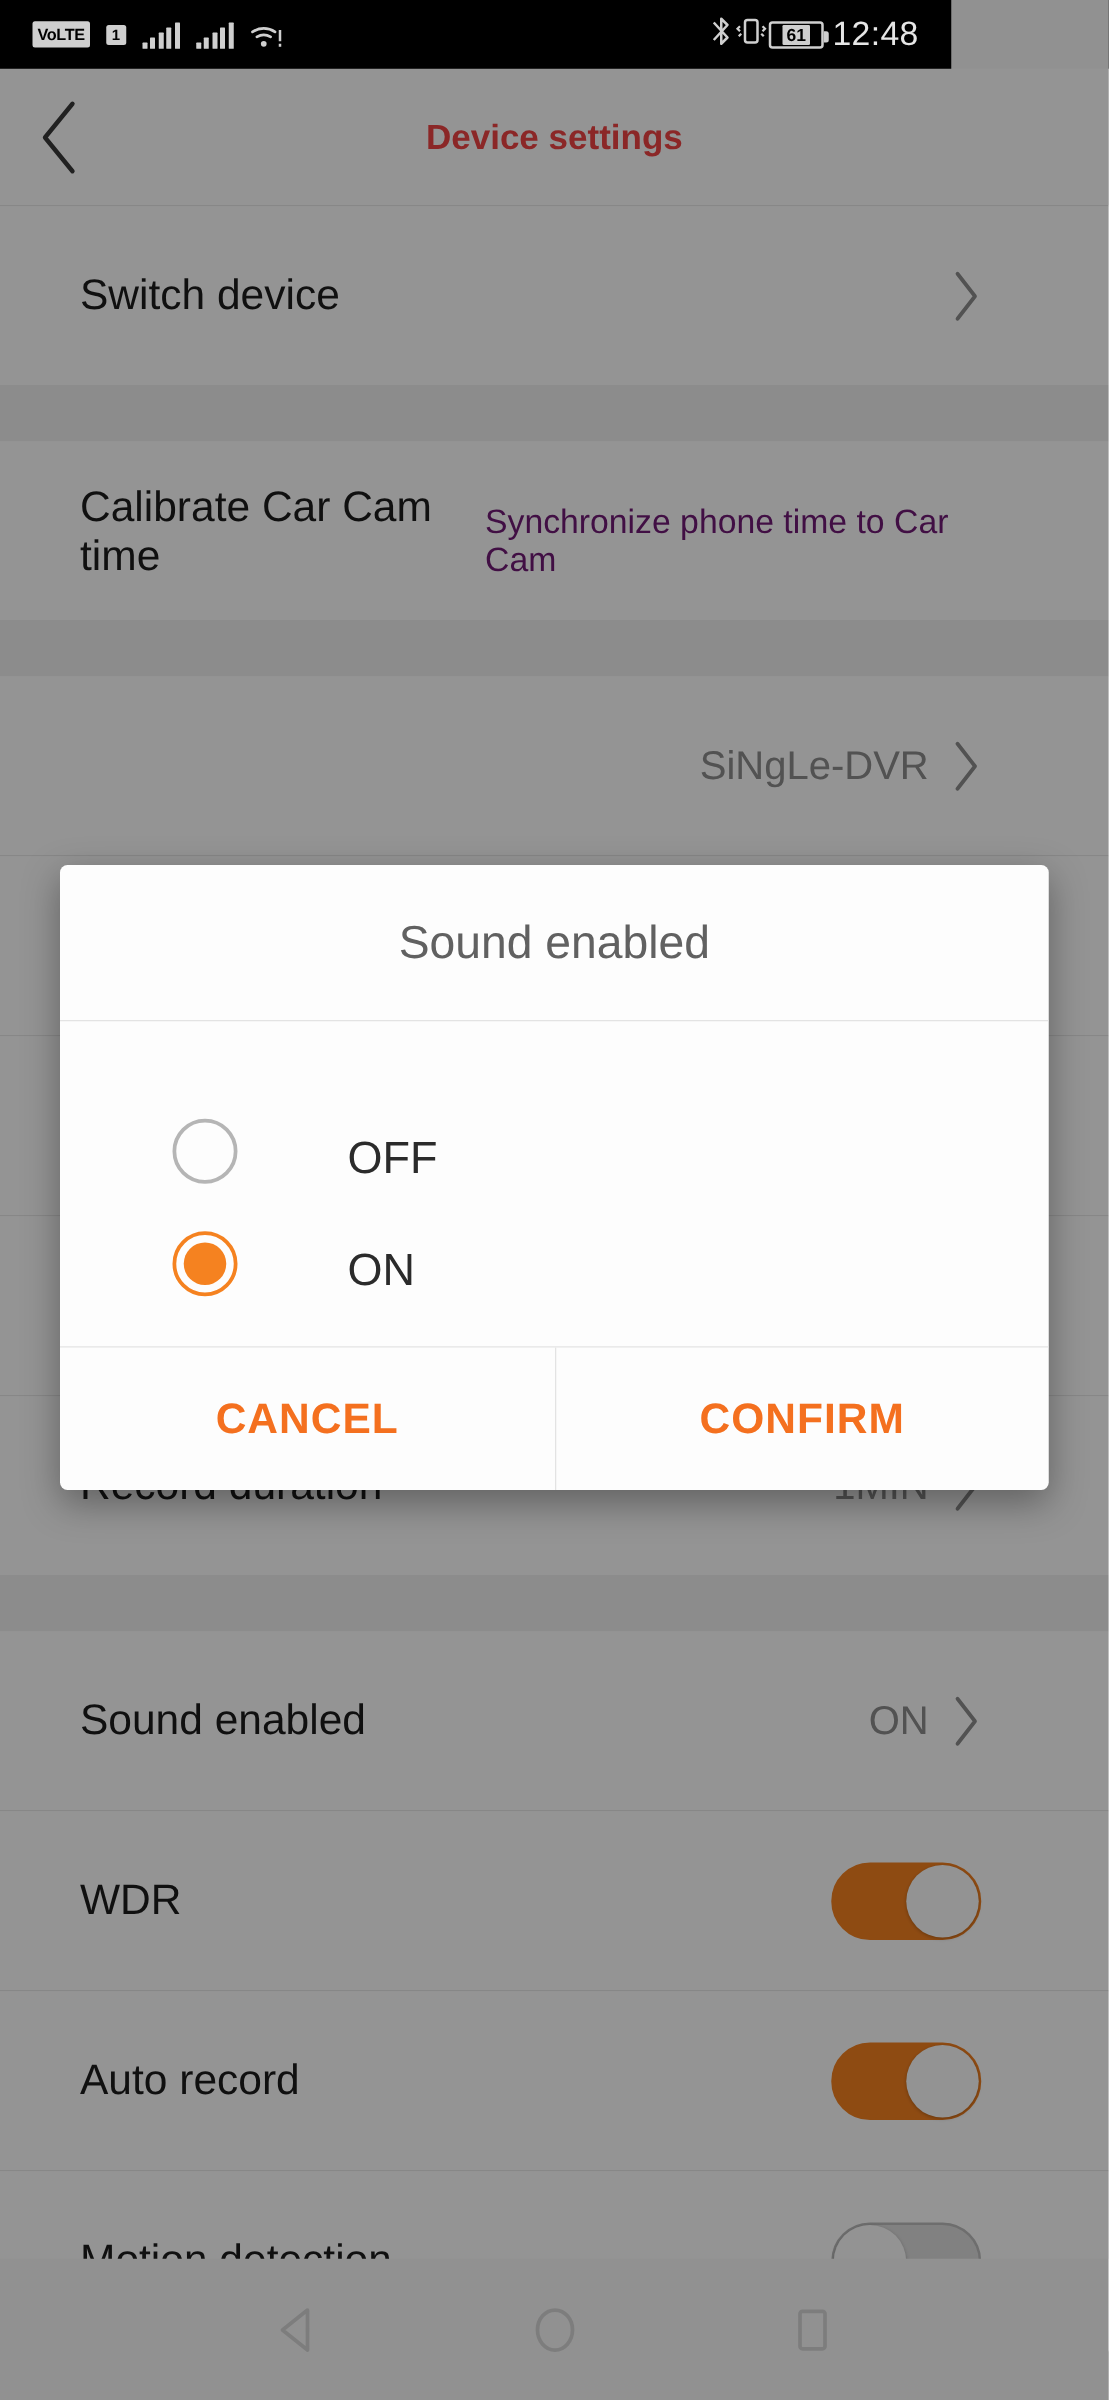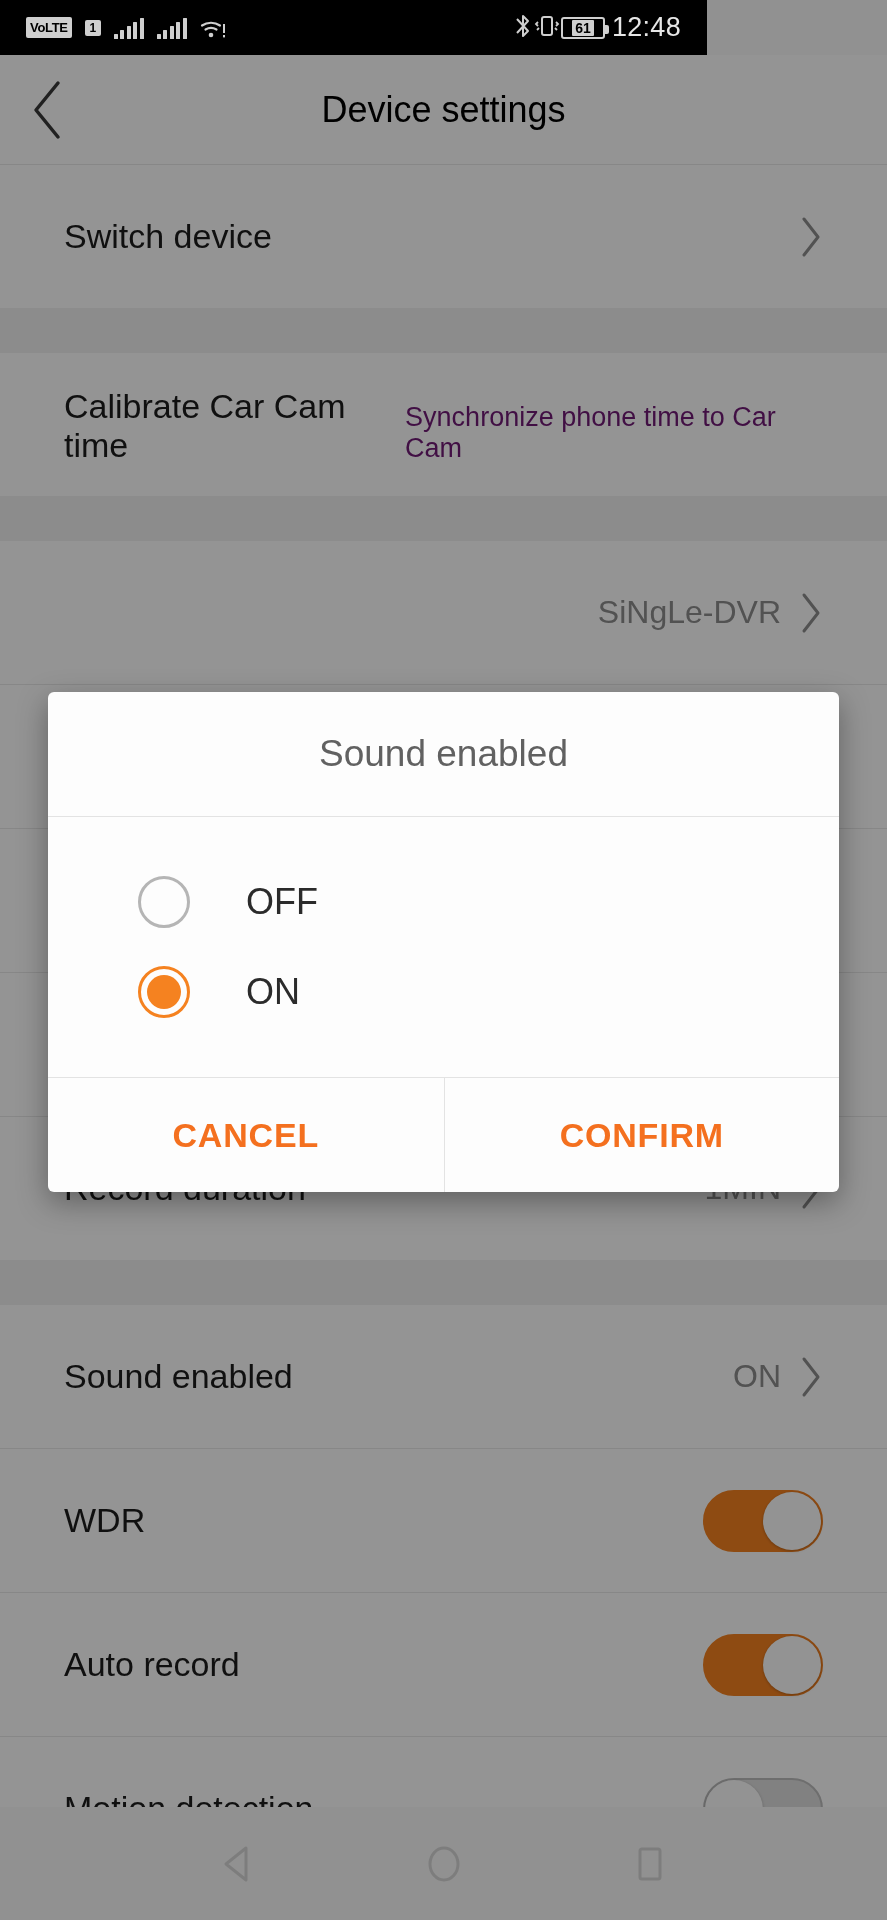--- a/index.html
+++ b/index.html
@@ -12,21 +12,21 @@
   #screen {
     position:relative;
     width:887px; height:1920px;
     background:#fafafa;
     overflow:hidden;
   }
 
   
   .statusbar{
     position:absolute; top:0; left:0;
-    width:707px; height:55px;
+    width:761px; height:55px;
     background:#000;
     display:flex; align-items:center;
     padding:0 26px;
     z-index:60;
   }
   .sb-left{ display:flex; align-items:center; gap:13px; }
   .sb-right{ display:flex; align-items:center; margin-left:auto; }
   .volte{
     display:flex; align-items:center; justify-content:center;
     background:#cfcfcf; color:#000;
@@ -81,30 +81,31 @@
     border-bottom:1px solid #e8e8e8;
   }
   .back-btn{
     width:96px; height:110px;
     display:flex; align-items:center; justify-content:center;
   }
   .back-btn svg{ display:block; }
   .appbar-title{
     position:absolute; left:0; right:0;
     text-align:center;
-    font-size:36px; color:#000000;
+    font-size:28px; color:#ef4444;
     pointer-events:none;
+    font-weight:bold;
   }
 
   .list{ background:#fafafa; }
   .row{
     position:relative;
     background:#fff;
     display:flex; align-items:center;
-    padding:0 64px 0 64px;
+    padding:0 102px 0 64px;
     min-height:143px;
   }
   .row.with-sub{ align-items:flex-start; padding-top:34px; min-height:143px; flex-direction:row; justify-content:center; }
   .row-title{ font-size:34px; color:#1d1d1d; }
   .row-sub{ font-size:27px; color:#701a75; margin-top:15px; }
   .row-right{
     margin-left:auto; display:flex; align-items:center; gap:18px;
   }
   .row-value{ font-size:32px; color:#8d8d8d; }
   .chev{ display:block; }
@@ -149,23 +150,24 @@
     overflow:hidden;
   }
   .dlg-title{
     height:125px;
     display:flex; align-items:center; justify-content:center;
     font-size:37px; color:#616161;
     border-bottom:1px solid #e3e3e3;
   }
   .dlg-body{ padding:40px 0 40px 0; }
   .opt{
-    display:flex; align-items:center;
+    display:flex; align-items:flex-end;
     padding:0 0 0 90px;
     height:90px;
+    gap:32px;
   }
   .radio{
     position:relative;
     width:52px; height:52px;
     border-radius:50%;
     border:3px solid #b5b5b5;
     flex:0 0 auto;
   }
   .radio.sel{ border-color:#f58220; }
   .radio.sel::after{

